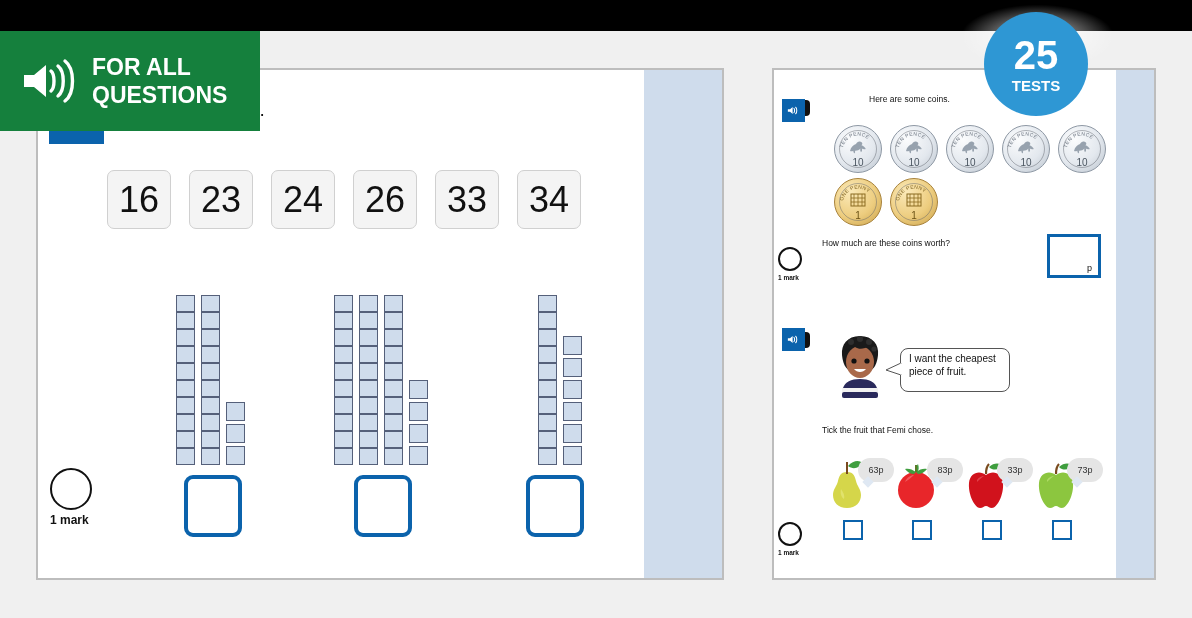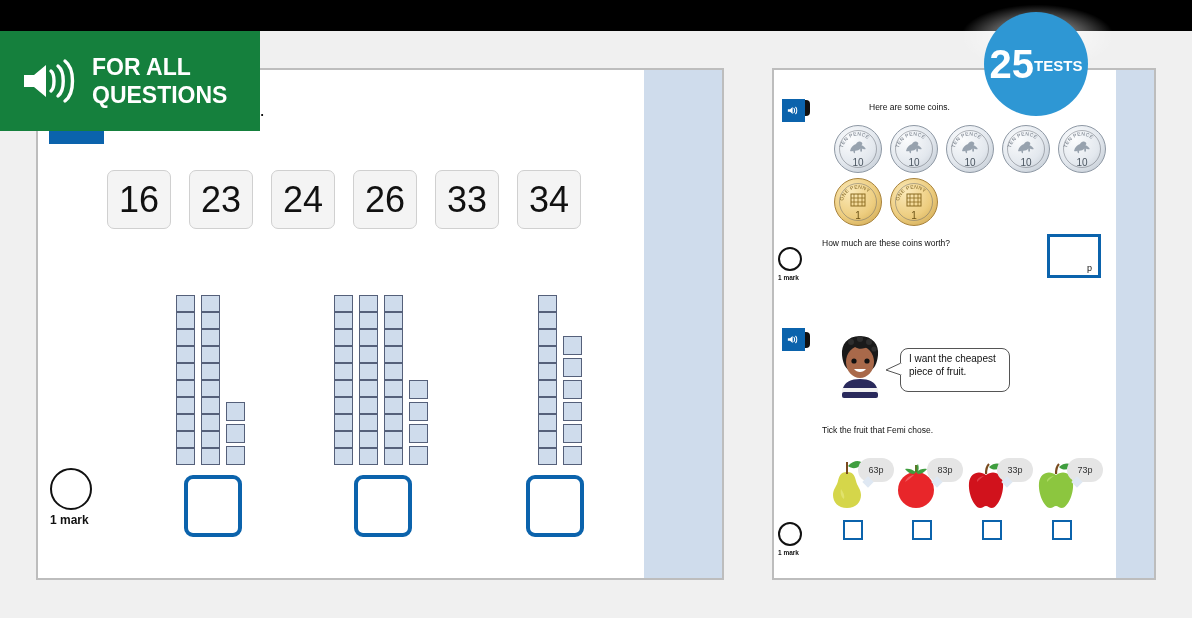--- a/index.html
+++ b/index.html
@@ -57,21 +57,21 @@
   
   #answers{position:absolute;left:40px;top:405px;width:530px;}
   .ans-box{position:absolute;width:58px;height:62px;border:4px solid #0b63ac;border-radius:9px;background:#fff;box-sizing:border-box;}
 
   
   .qnum{position:absolute;width:22px;height:16px;background:#111;border-radius:4px;color:#fff;
         font-size:11px;font-weight:bold;display:flex;align-items:center;justify-content:center;}
   .q-text{position:absolute;font-size:8.5px;color:#111;}
 
   #q2-num{left:14px;top:30px;}
-  #q2-intro{left:48px;top:32px;padding-left:47px;}
+  #q2-intro{left:48px;top:24px;padding-left:47px;}
   #q2-ask{left:48px;top:168px;}
 
   #coins{position:absolute;left:60px;top:55px;}
   .coin-row{display:flex;gap:8px;}
   .coin-row.row2{margin-top:5px;}
   .coin{width:48px;height:48px;border-radius:50%;position:relative;box-sizing:border-box;
         display:flex;align-items:center;justify-content:center;}
   .coin-10{background:radial-gradient(circle at 35% 30%,#fbfcfd 0%,#e3e8ee 55%,#b9c2cc 100%);
            border:1.5px solid #8e98a4;}
   .coin-1{background:radial-gradient(circle at 35% 30%,#fbe9b8 0%,#edcd7f 55%,#c9a048 100%);
@@ -105,21 +105,21 @@
                 font-size:9px;color:#333;}
   .price-bubble:after{content:"";position:absolute;left:6px;bottom:-4px;width:8px;height:8px;
                       background:#dfe8f3;transform:rotate(45deg);}
   .tickbox{width:20px;height:20px;border:2.5px solid #0b63ac;background:#fff;margin:4px auto 0;box-sizing:border-box;}
 
   
   #banner{position:absolute;left:0;top:31px;width:260px;height:100px;background:#15803d;
           display:flex;align-items:center;gap:14px;padding-left:20px;box-sizing:border-box;}
   #banner .btxt{color:#fff;font-size:23px;font-weight:bold;line-height:28px;}
   #badge{position:absolute;left:984px;top:12px;width:104px;height:104px;border-radius:50%;
-         background:#2e97d4;color:#fff;display:flex;flex-direction:row;align-items:center;
+         background:#2e97d4;color:#fff;display:flex;flex-direction:column;align-items:center;
          justify-content:center;line-height:1;}
   #badge .n{font-size:40px;font-weight:bold;}
   #badge .t{font-size:15px;font-weight:bold;margin-top:3px;}
   #badge-glow{position:absolute;left:950px;top:0;width:175px;height:62px;
               background:radial-gradient(ellipse at 50% 60%, rgba(255,255,255,.85) 0%, rgba(255,255,255,0) 62%);
               pointer-events:none;}
 </style>
 </head>
 <body>
 

